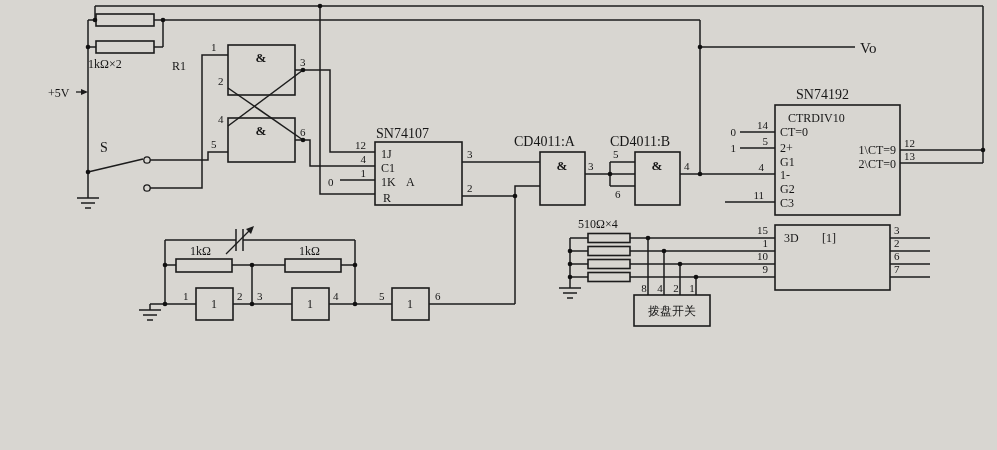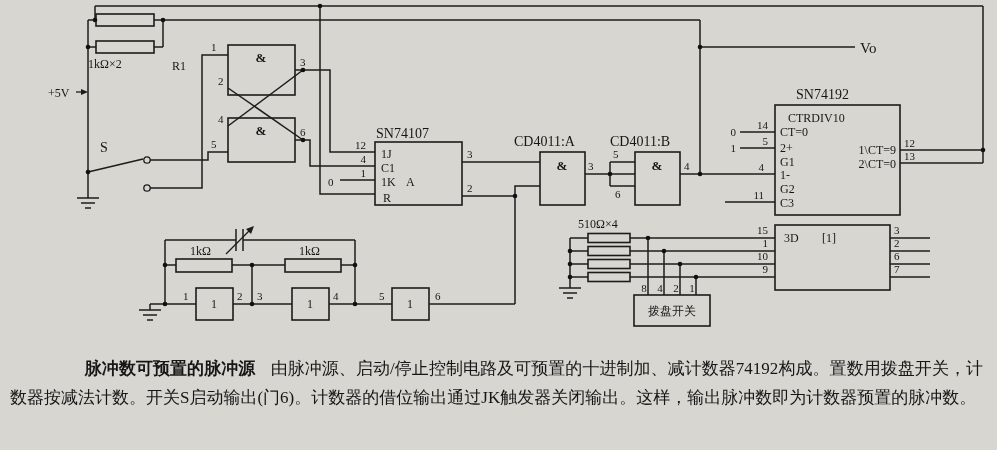--- a/index.html
+++ b/index.html
@@ -322,17 +322,14 @@
   <text class="pin" x="183" y="300">1</text>
   <text class="pin" x="237" y="300">2</text>
   <text class="pin" x="257" y="300">3</text>
   <text class="pin" x="333" y="300">4</text>
   <text class="pin" x="379" y="300">5</text>
   <text class="pin" x="435" y="300">6</text>
 
   <text x="860" y="53" style="font-size:15px">Vo</text>
 </svg>
 
-<div class="caption">
-  <p><b>脉冲数可预置的脉冲源</b><span>由脉冲源、启动/停止控制电路及可预置的十进制加、减计数器74192构成。置数用拨盘开关，计数器按减法计数。开关S启动输出(门6)。计数器的借位输出通过JK触发器关闭输出。这样，输出脉冲数即为计数器预置的脉冲数。</span></p>
+
 </div>
 
-</div>
-
 </body></html>

